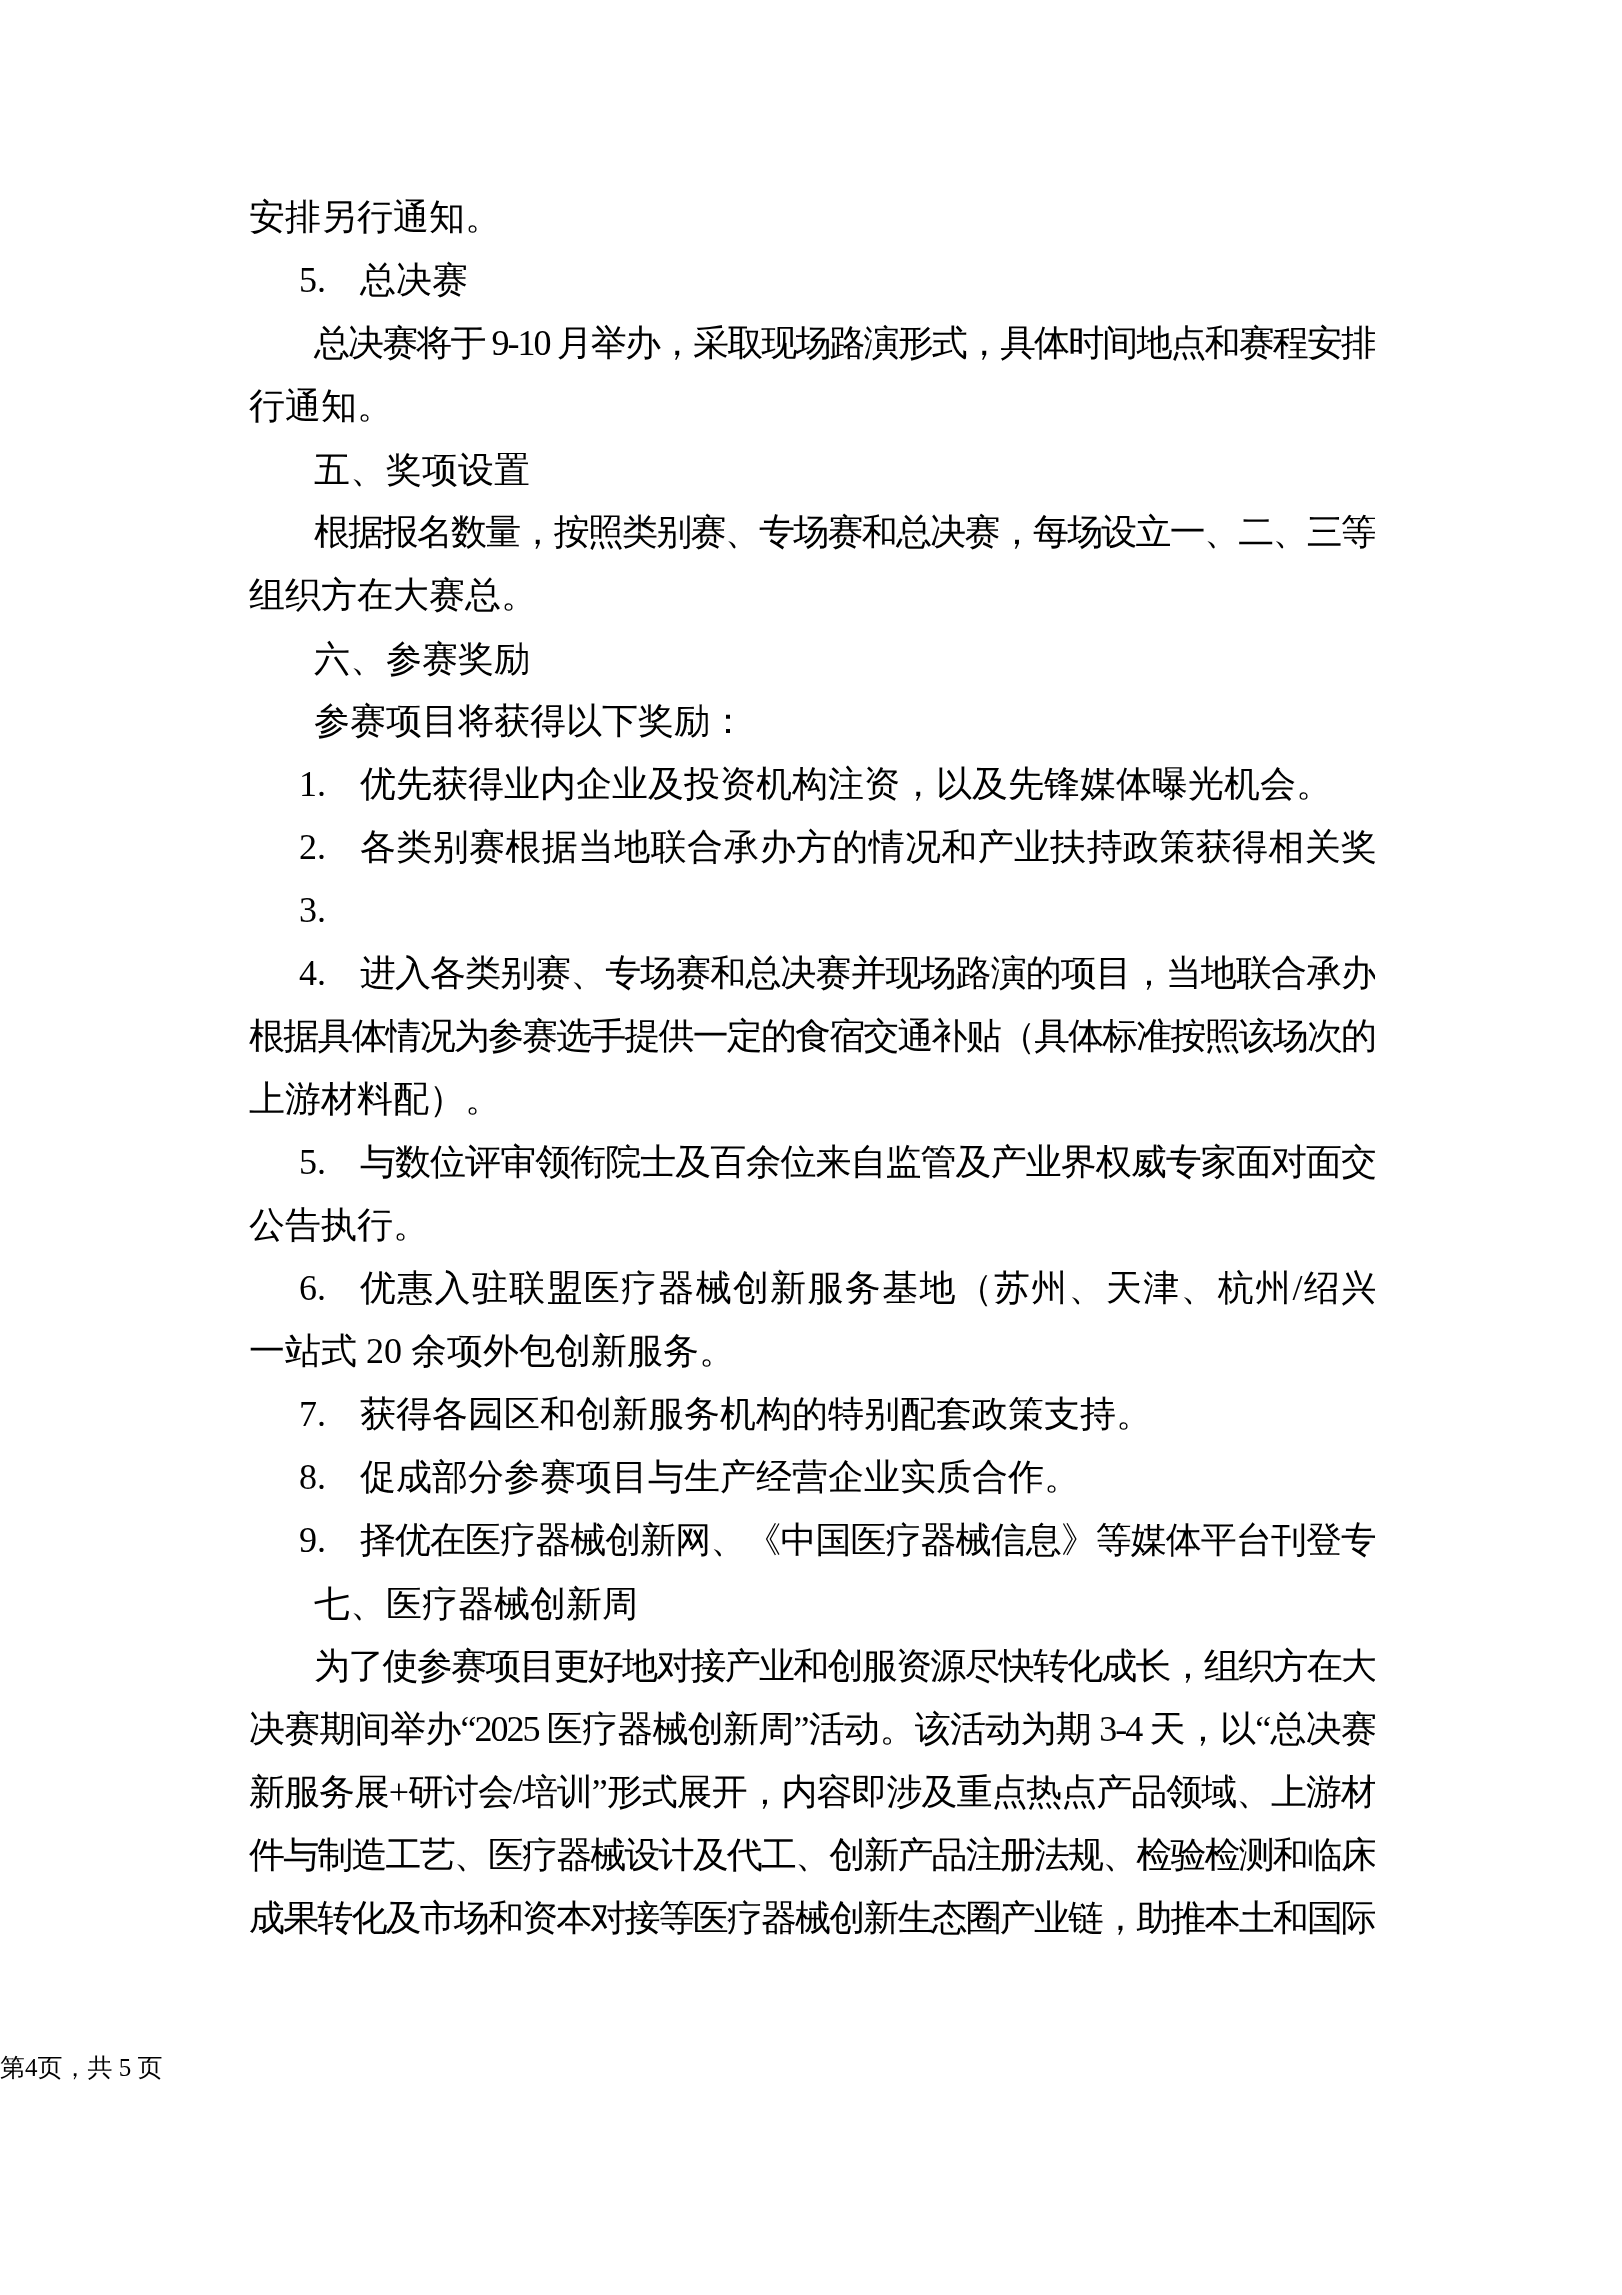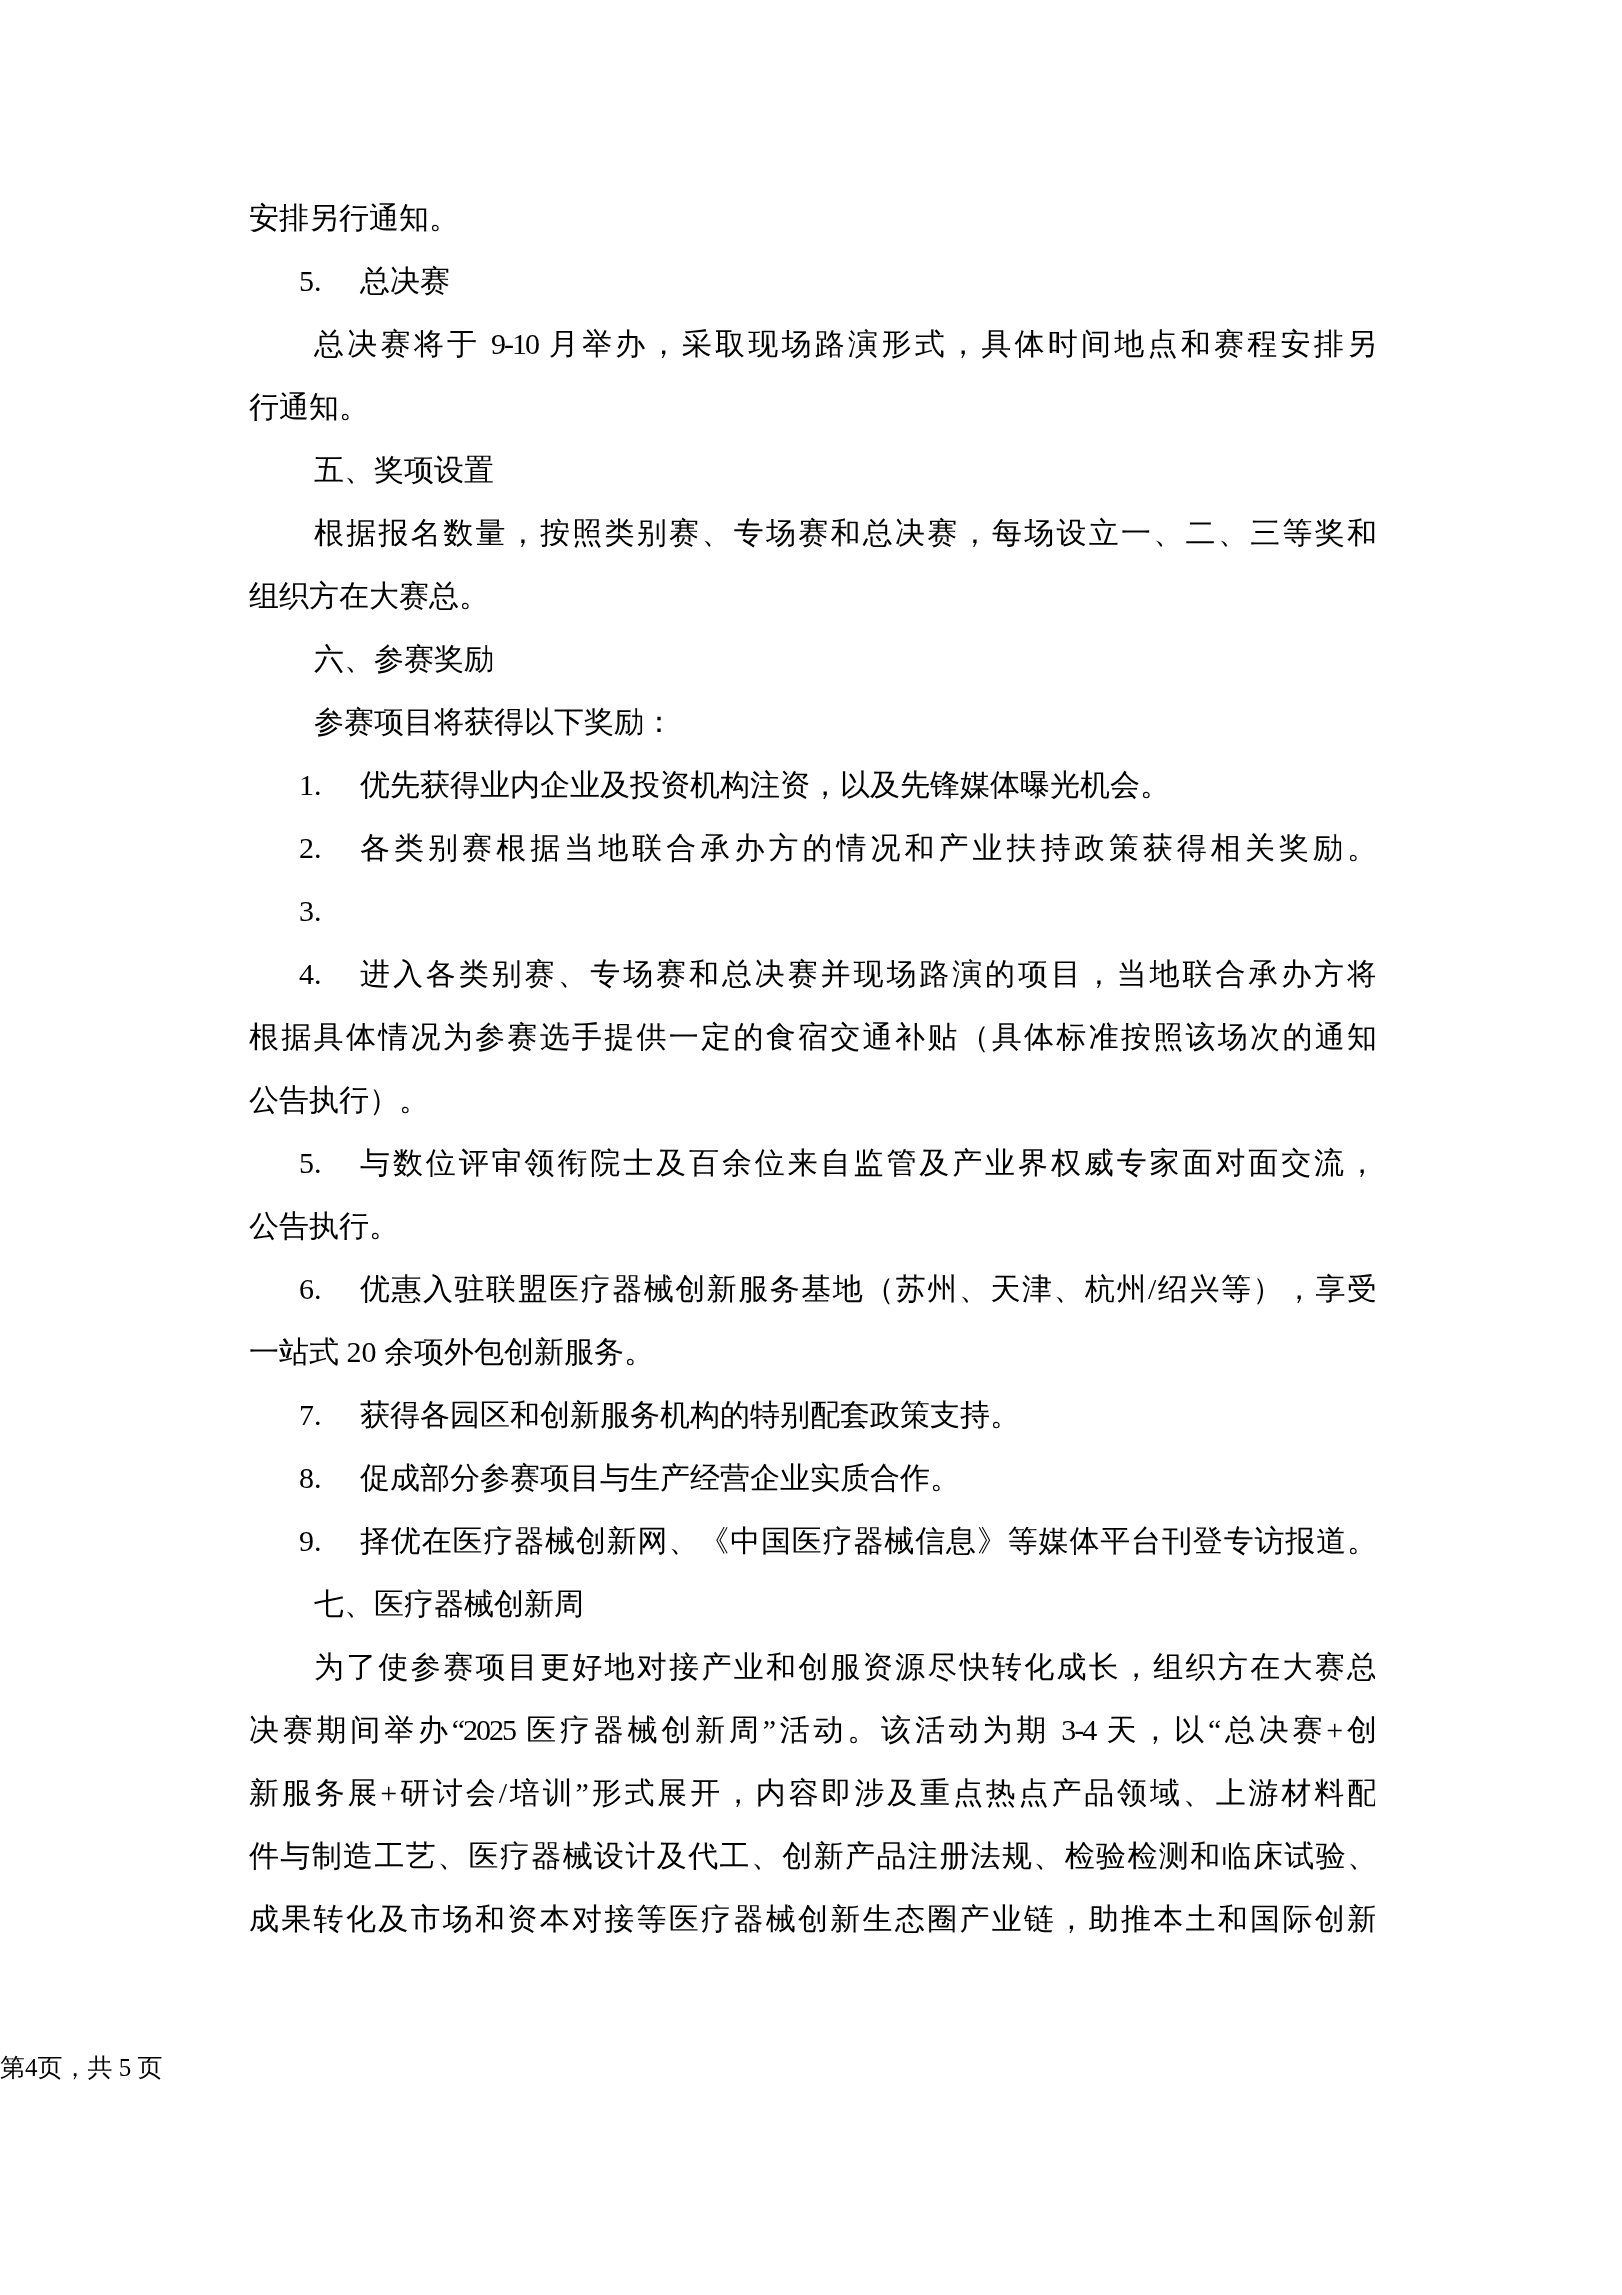--- a/index.html
+++ b/index.html
@@ -15,21 +15,21 @@
   #content{
     position:absolute;
     left:249px;
     top:186px;
     width:1126px;
   }
   .line{
     position:relative;
     height:63px;
     line-height:63px;
-    font-size:30px;
+    font-size:36px;
     white-space:nowrap;
     overflow:hidden;
   }
   
   .line.j{
     white-space:normal;
     text-align:justify;
     letter-spacing:-2px;
   }
   .line.j::after{
@@ -75,21 +75,21 @@
       <div class="line heading"><span>五、奖项设置</span></div>
       <div class="line body j indent"><span>根据报名数量，按照类别赛、专场赛和总决赛，每场设立一、二、三等奖和</span></div>
       <div class="line body"><span>组织方在大赛总。</span></div>
       <div class="line heading"><span>六、参赛奖励</span></div>
       <div class="line body indent"><span>参赛项目将获得以下奖励：</span></div>
       <div class="line item"><span class="num">1.</span><span>优先获得业内企业及投资机构注资，以及先锋媒体曝光机会。</span></div>
       <div class="line item j"><span class="num">2.</span><span>各类别赛根据当地联合承办方的情况和产业扶持政策获得相关奖励。</span></div>
       <div class="line item"><span class="num">3.</span></div>
       <div class="line item j"><span class="num">4.</span><span>进入各类别赛、专场赛和总决赛并现场路演的项目，当地联合承办方将</span></div>
       <div class="line body j"><span>根据具体情况为参赛选手提供一定的食宿交通补贴（具体标准按照该场次的通知</span></div>
-      <div class="line body"><span>公告执行）。</span></div>
+      <div class="line body"><span>上游材料配）。</span></div>
       <div class="line item j"><span class="num">5.</span><span>与数位评审领衔院士及百余位来自监管及产业界权威专家面对面交流，</span></div>
       <div class="line body"><span>公告执行。</span></div>
       <div class="line item j"><span class="num">6.</span><span>优惠入驻联盟医疗器械创新服务基地（苏州、天津、杭州/绍兴等），享受</span></div>
       <div class="line body"><span>一站式 20 余项外包创新服务。</span></div>
       <div class="line item"><span class="num">7.</span><span>获得各园区和创新服务机构的特别配套政策支持。</span></div>
       <div class="line item"><span class="num">8.</span><span>促成部分参赛项目与生产经营企业实质合作。</span></div>
       <div class="line item j"><span class="num">9.</span><span>择优在医疗器械创新网、《中国医疗器械信息》等媒体平台刊登专访报道。</span></div>
       <div class="line heading"><span>七、医疗器械创新周</span></div>
       <div class="line body j indent"><span>为了使参赛项目更好地对接产业和创服资源尽快转化成长，组织方在大赛总</span></div>
       <div class="line body j"><span>决赛期间举办“2025 医疗器械创新周”活动。该活动为期 3-4 天，以“总决赛+创</span></div>

